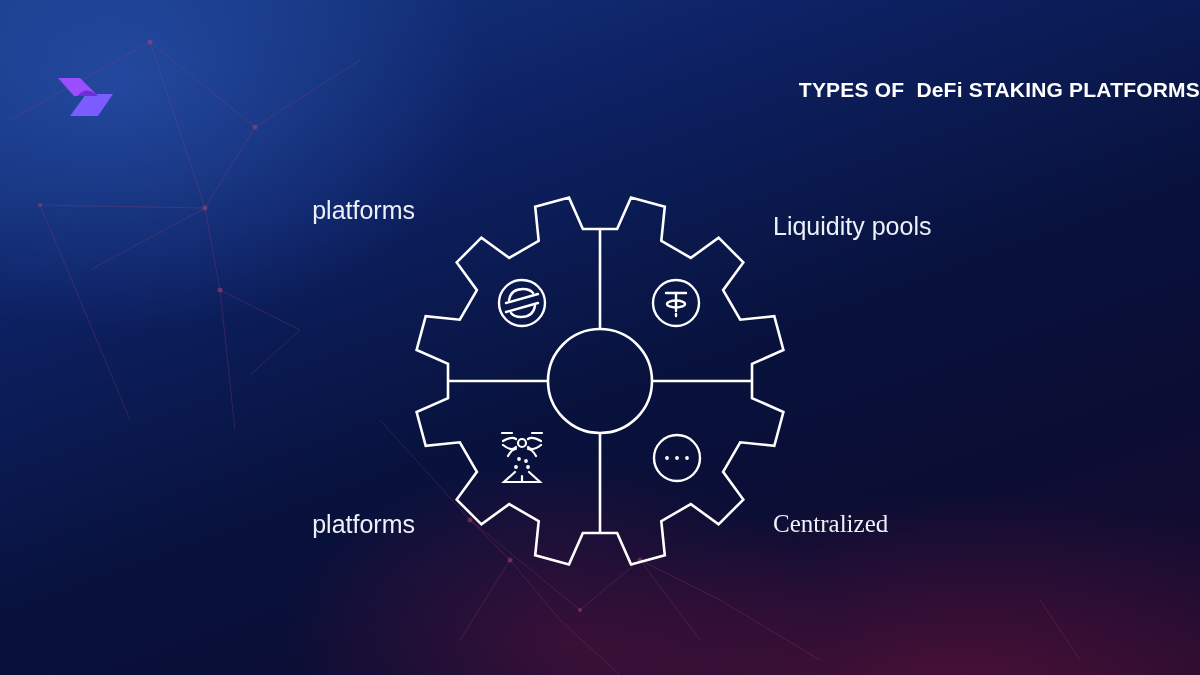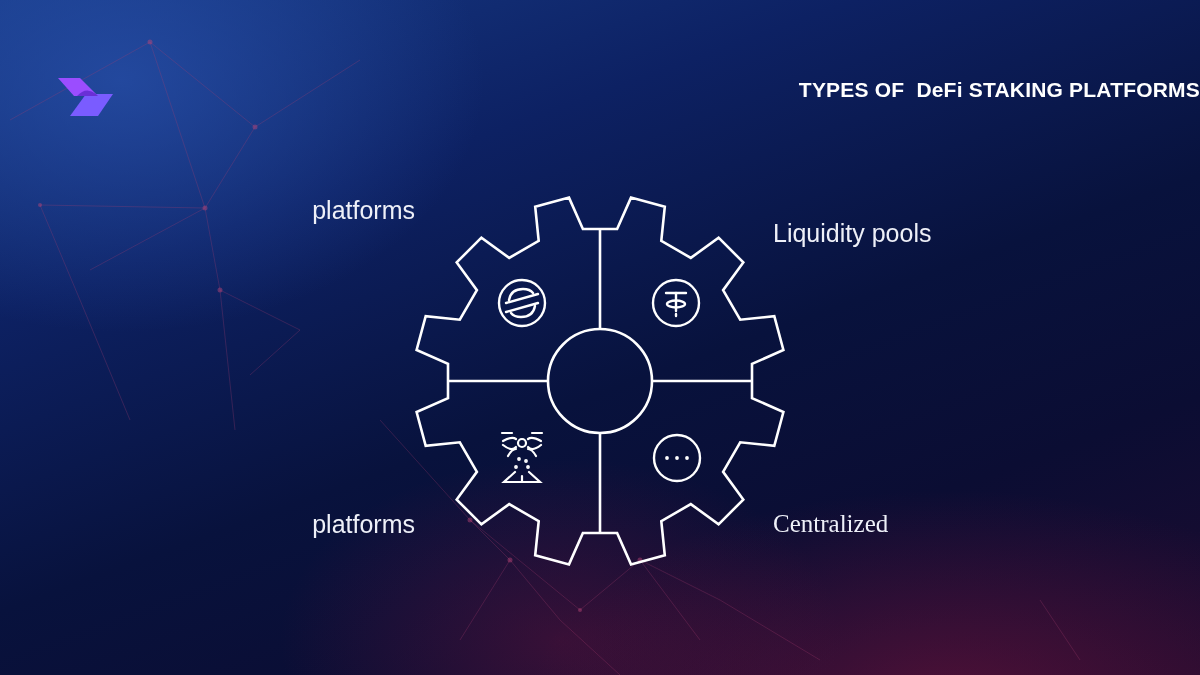--- a/index.html
+++ b/index.html
@@ -24,21 +24,21 @@
       white-space: pre;
     }
     .label {
       position: absolute; color: #eef0f8; font-size: 25px; line-height: 34px;
       font-weight: 400;
     }
     .label span { display: block; }
     .label.left { text-align: right; }
     .label.right { text-align: left; }
     #lbl-pos { right: 785px; top: 193px; }
-    #lbl-liq { left: 773px; top: 209px; margin-top: 7px; }
+    #lbl-liq { left: 773px; top: 209px; }
     #lbl-yield { right: 785px; top: 507px; }
     #lbl-cex { left: 773px; top: 507px; font-family: Liberation Serif, serif; }
     .gear-svg { position: absolute; left: 0; top: 0; }
   </style>
 </head>
 <body>
 
 <div class="bg"></div>
 
 <svg class="network" width="1200" height="675" viewBox="0 0 1200 675">

